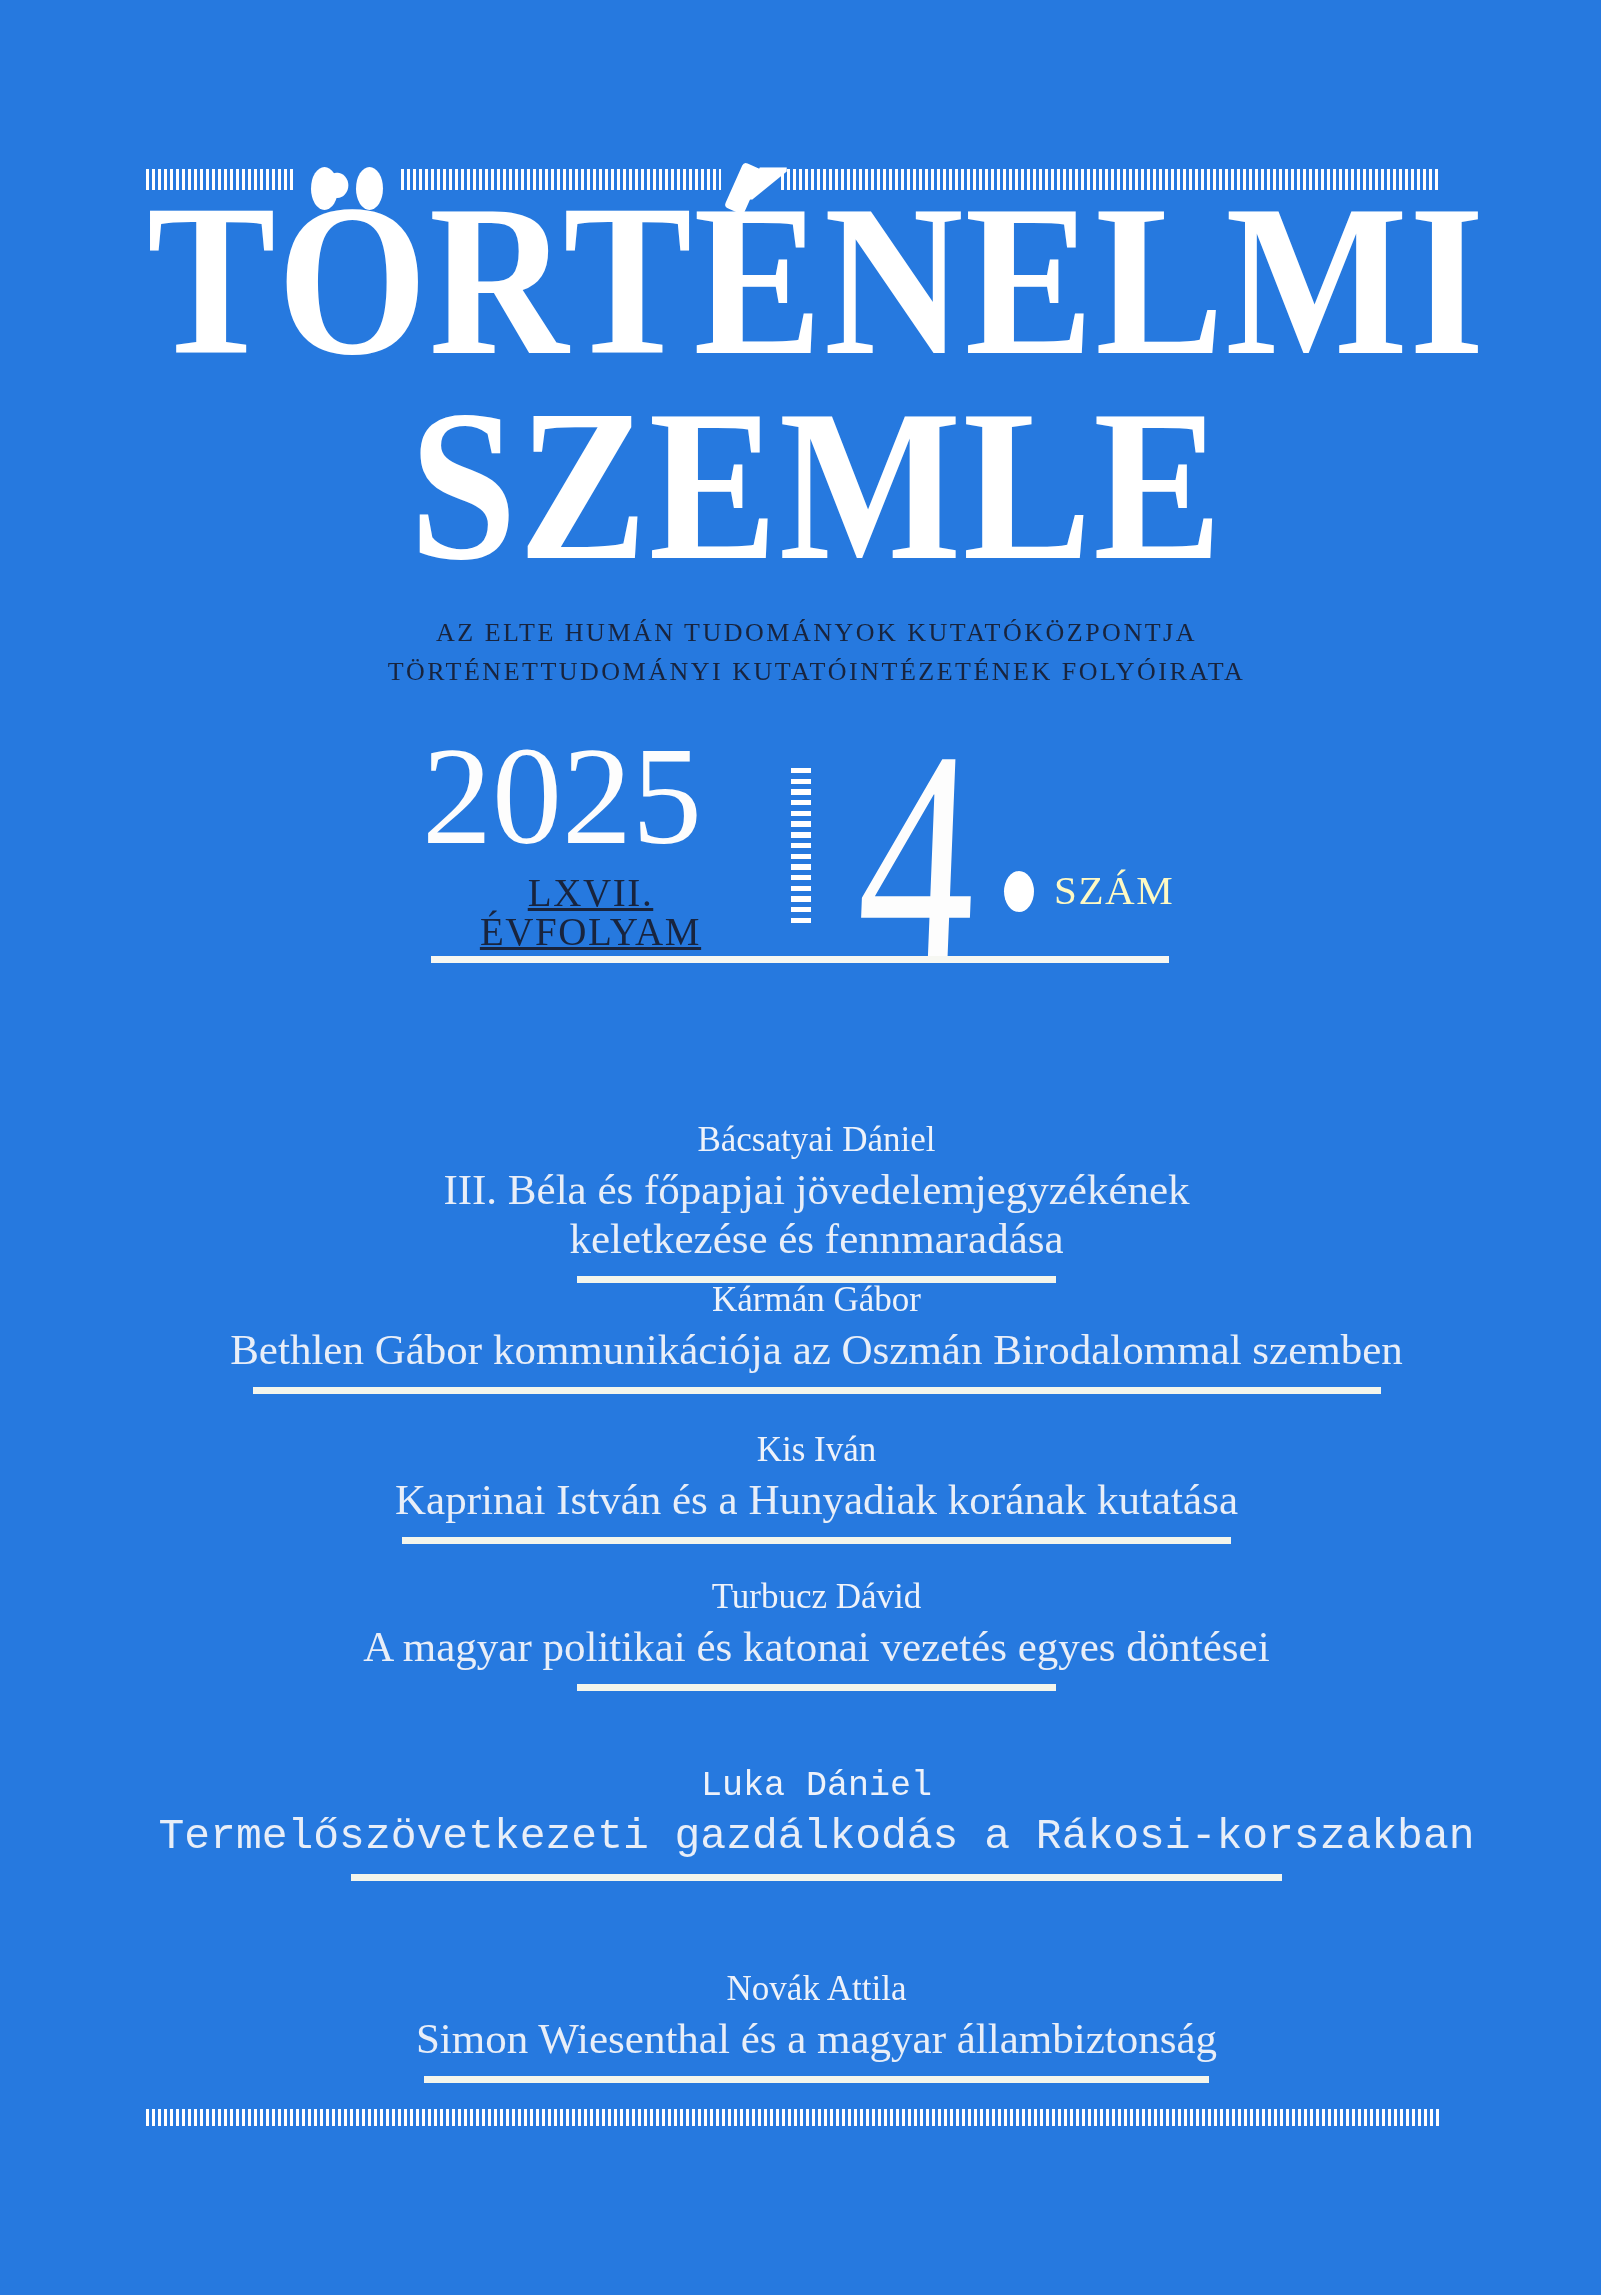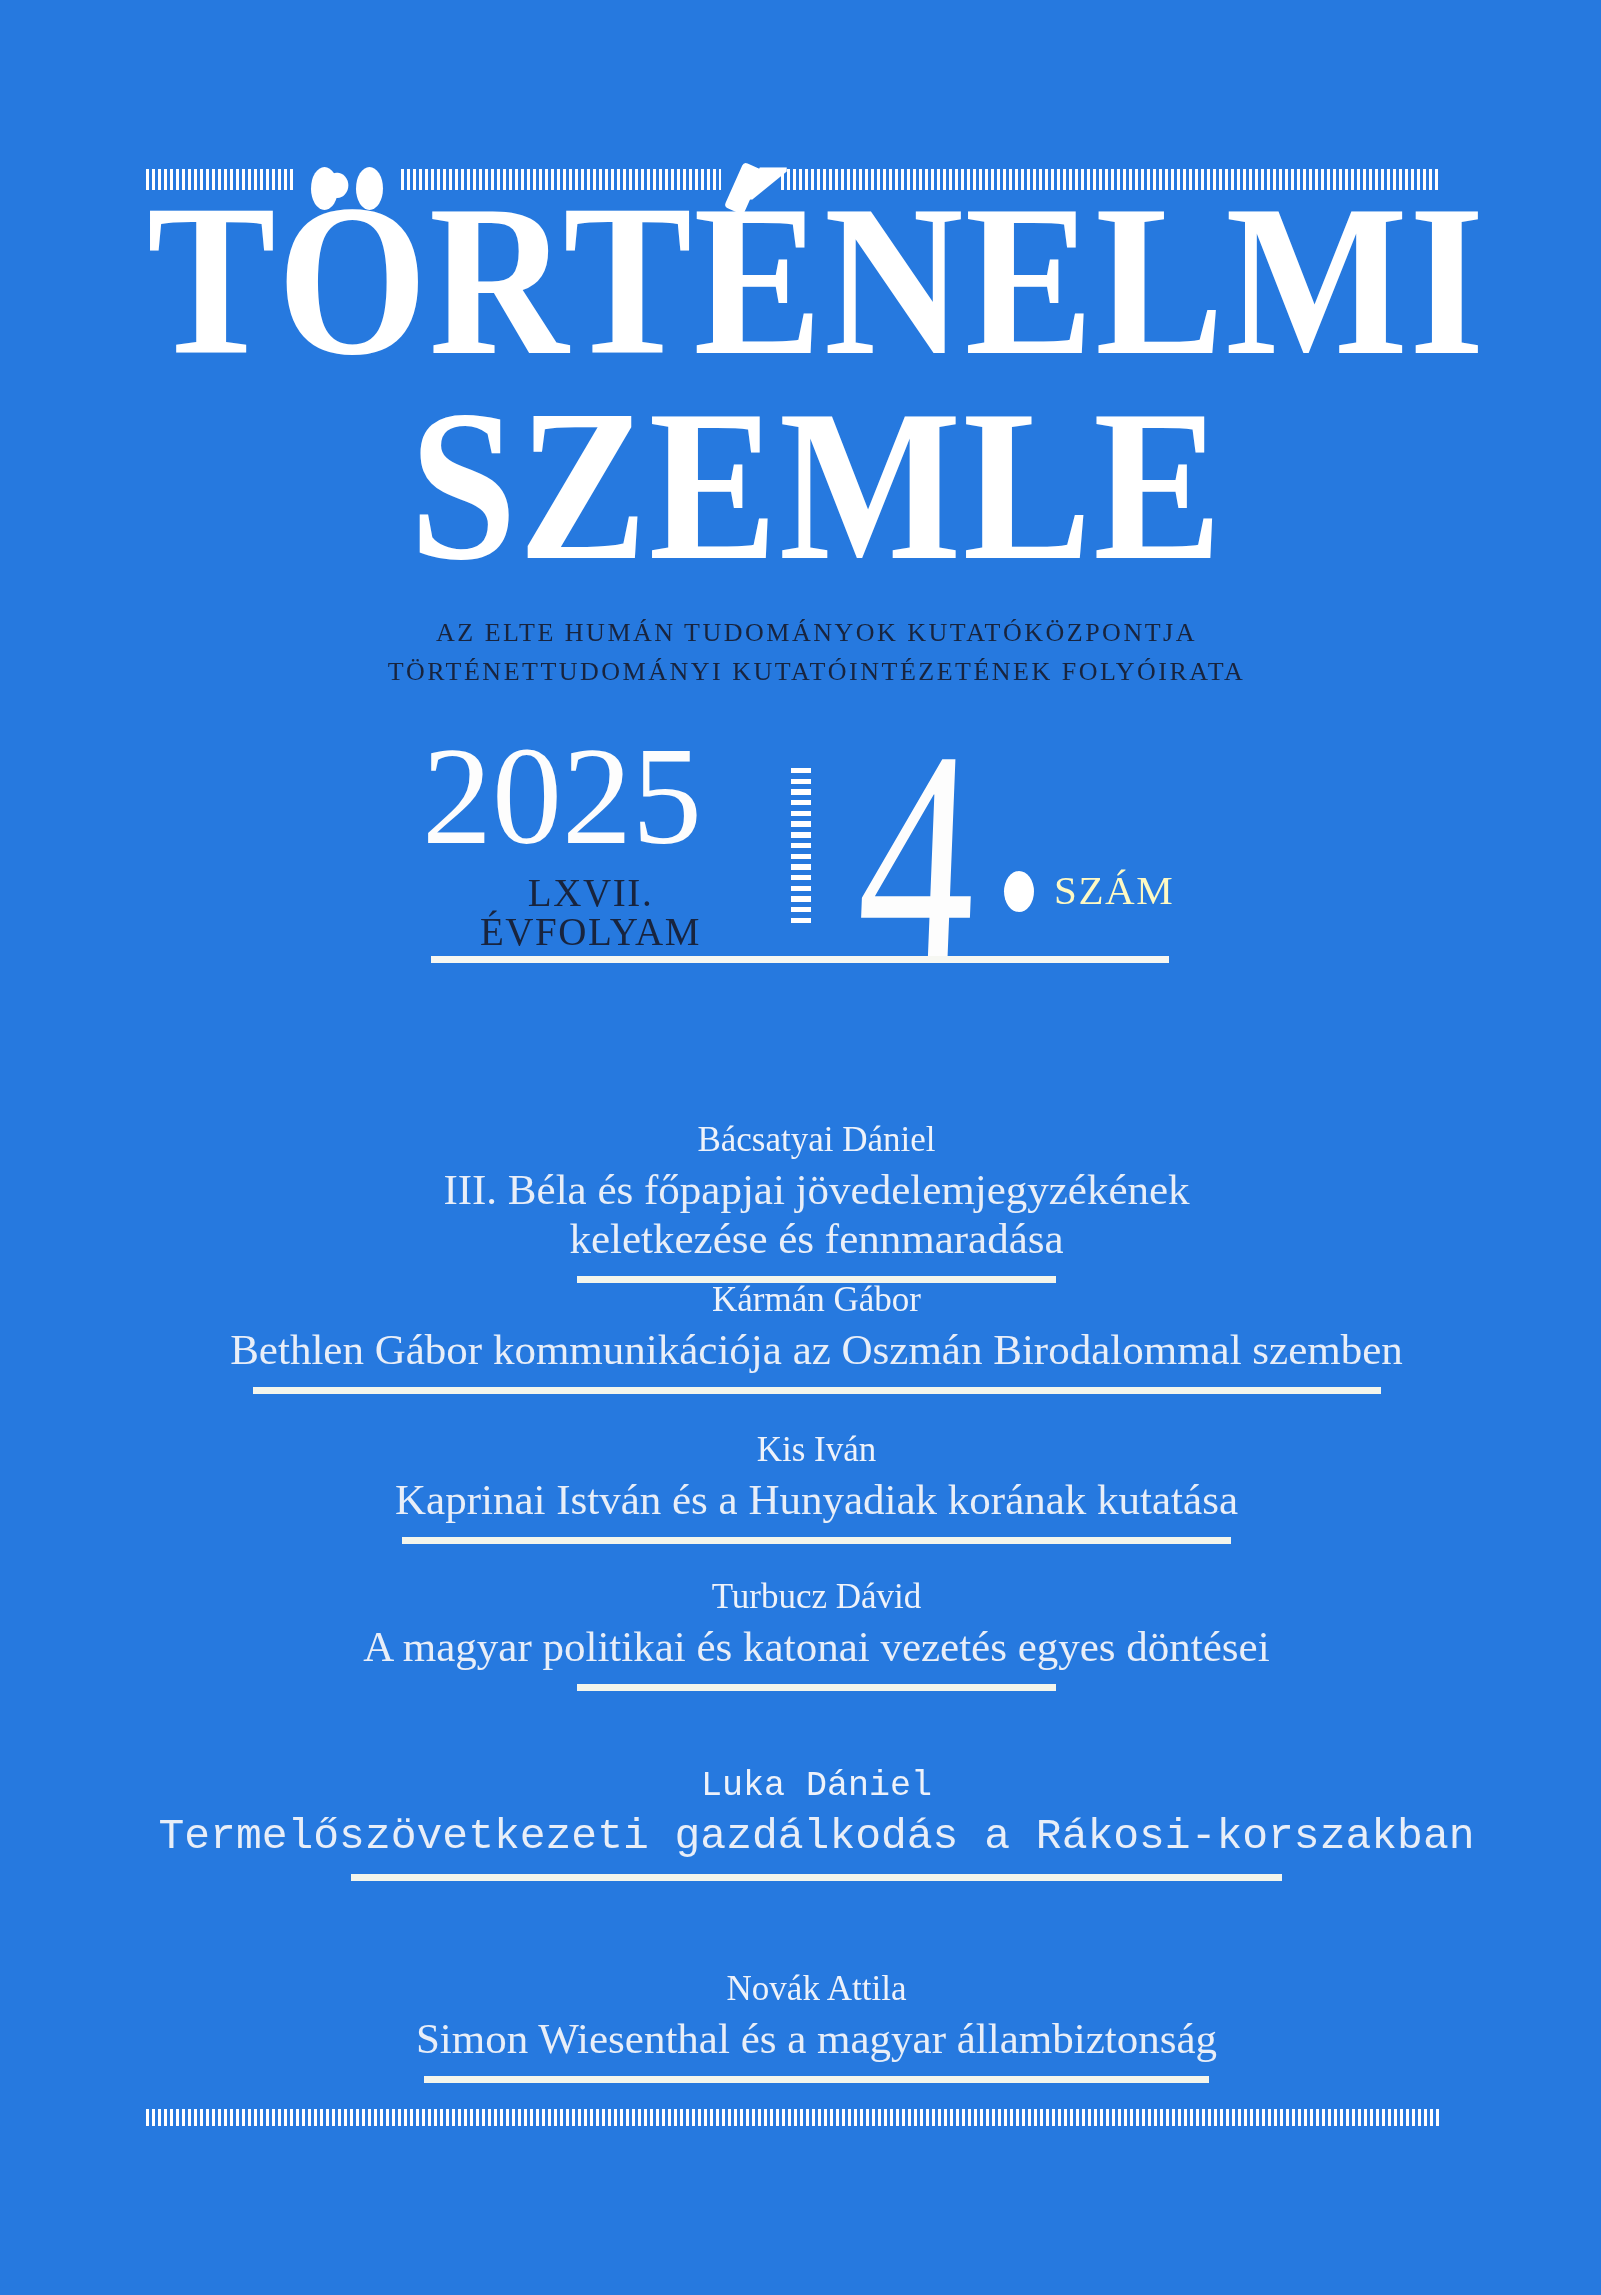--- a/index.html
+++ b/index.html
@@ -37,21 +37,21 @@
   .title .tline{display:block;}
 
   .subtitle{
     position:absolute;top:613px;left:0;right:0;
     text-align:center;color:#18243e;
     font-size:26px;line-height:39px;letter-spacing:2.5px;font-weight:500;
   }
   .year{position:absolute;left:422px;top:726px;width:337px;text-align:left;
     color:#fdfdfd;font-size:140px;line-height:1;}
   .volume{position:absolute;left:414px;top:873px;width:353px;text-align:center;
-    color:#18243e;font-size:39px;line-height:1;letter-spacing:1.6px;}
+    color:#18243e;font-size:39px;line-height:1;letter-spacing:1.6px;text-decoration:underline;}
 
   .vdash{position:absolute;left:791px;top:768px;width:20px;height:155px;
     background:repeating-linear-gradient(180deg,#ffffff 0 5.3px,rgba(0,0,0,0) 5.3px 10.7px);}
 
   .issue-num{position:absolute;left:865px;top:705px;
     color:#fdfdfd;font-size:308px;line-height:1;font-weight:normal;
     transform:scaleX(0.76) skewX(-3deg);transform-origin:left top;}
   .issue-dot{position:absolute;left:1004px;top:871px;width:30px;height:41px;
     border-radius:50%;background:#ffffff;}
   .issue-label{position:absolute;left:1054px;top:870px;

